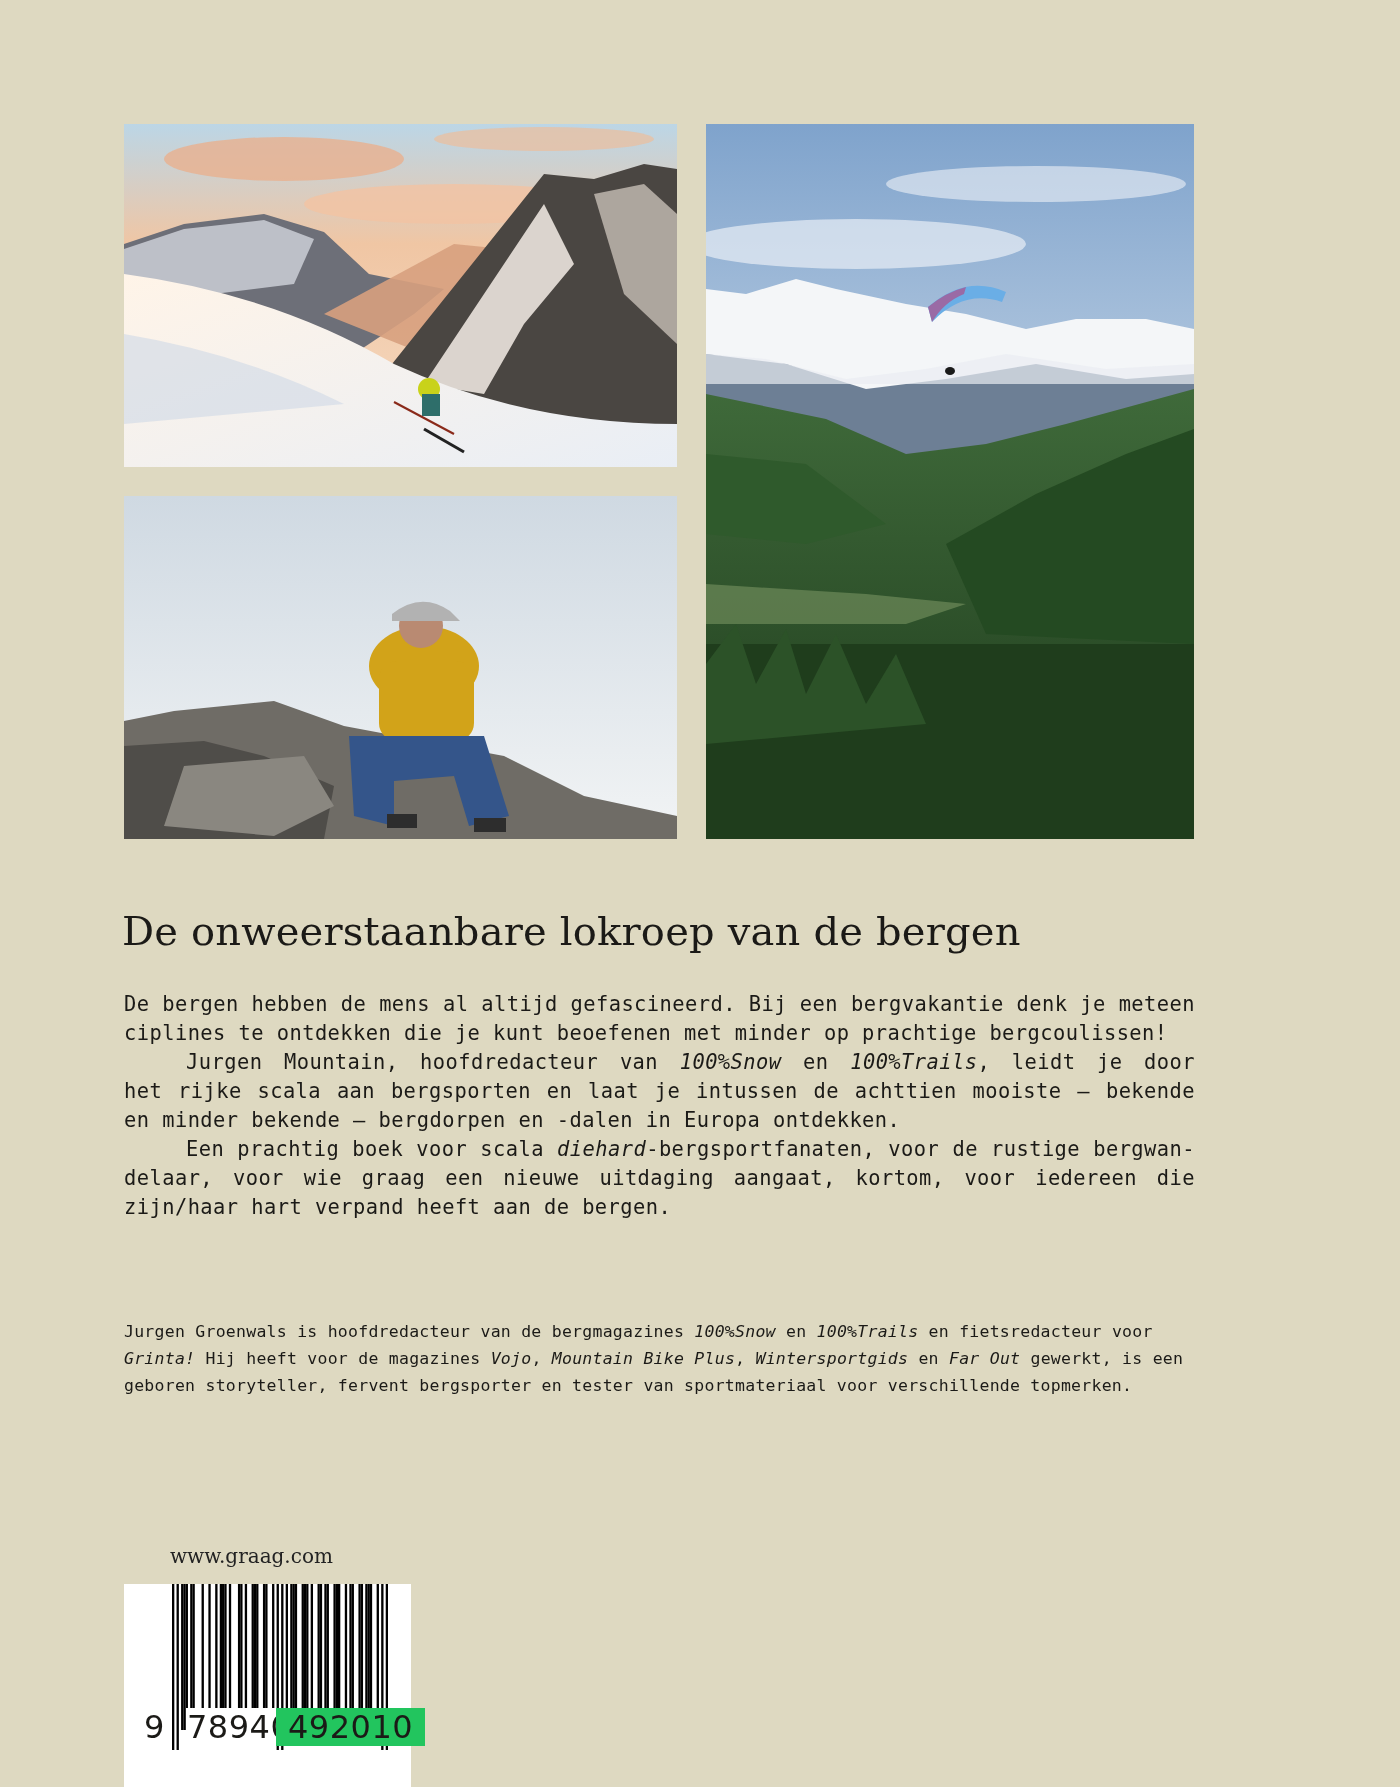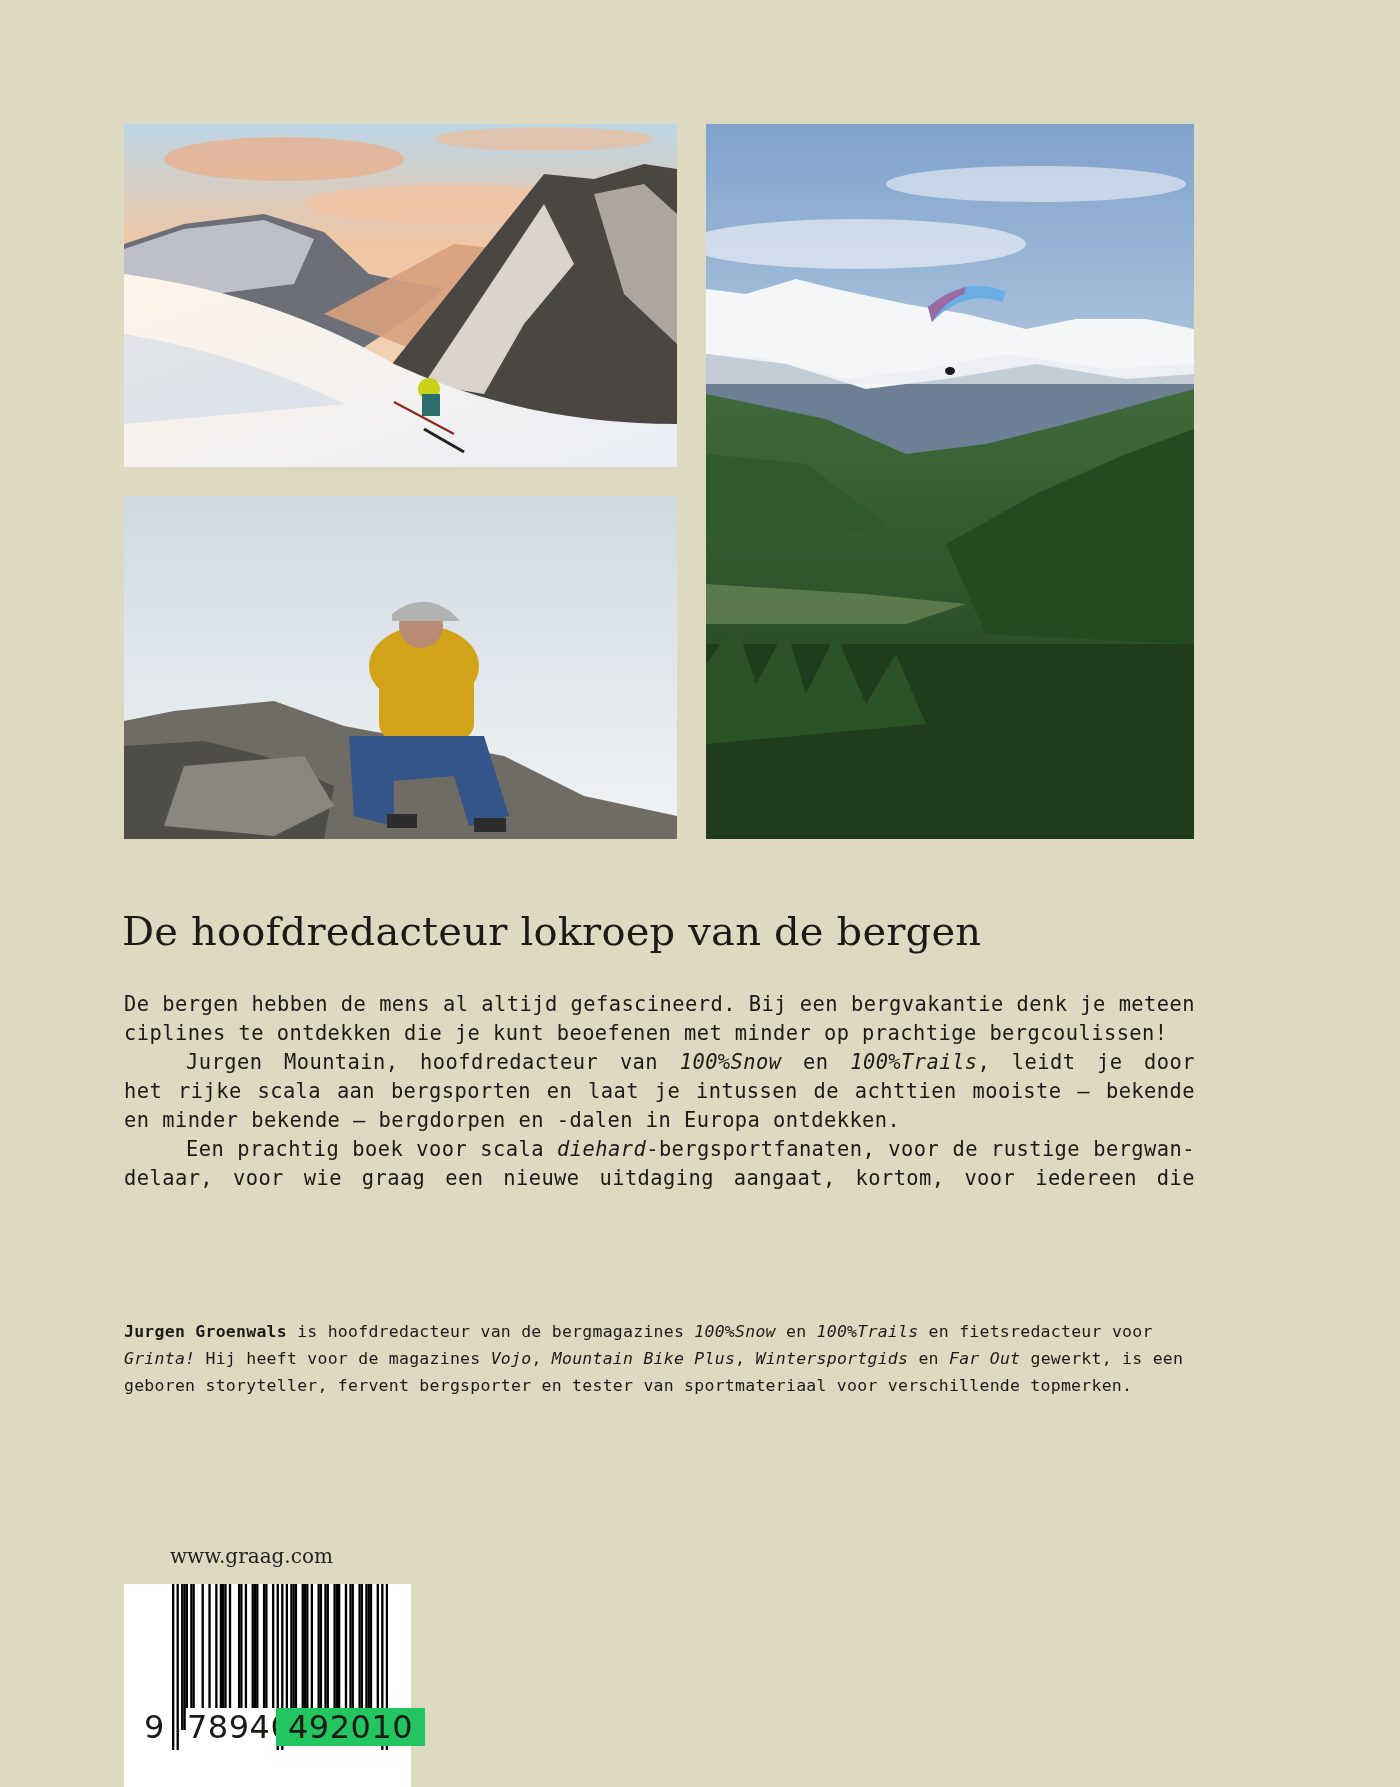--- a/index.html
+++ b/index.html
@@ -25,21 +25,21 @@
     position:absolute; left:124px; top:990px; width:1071px;
     font-size:20.4px; line-height:29px; letter-spacing:0.45px;
     text-align:justify; margin:0;
   }
   .line { display:block; text-align:justify; text-align-last:justify; white-space:nowrap; }
   .line.last { text-align-last:left; }
   .bio {
     position:absolute; left:124px; top:1318px; width:1071px;
     font-size:16.5px; line-height:27px; letter-spacing:0.25px; margin:0;
   }
-  .bio b { font-weight:bold;margin-top:48px; }
+  .bio b { font-weight:normal;margin-top:48px; }
   i { font-style:italic; }
 
   .url {
     position:absolute; left:170px; top:1544px;
     font-family:"DejaVu Serif", "Liberation Serif", serif;
     font-size:20px; color:#222; white-space:nowrap;
   }
   .barcode-box {
     position:absolute; left:124px; top:1584px; width:287px; height:203px;
     background:#ffffff;
@@ -134,30 +134,31 @@
     <path d="M240 420 L330 370 L420 330 L488 305 L488 520 L280 510 Z" fill="#244a22"></path>
     <path d="M0 460 L160 470 L260 480 L200 500 L0 500 Z" fill="#6d8a5a" opacity="0.7"></path>
     <path d="M0 520 L488 520 L488 715 L0 715 Z" fill="#1f3d1c"></path>
     <path d="M0 540 L30 500 L50 560 L80 505 L100 570 L130 510 L160 580 L190 530 L220 600 L0 620 Z" fill="#2c5228"></path>
     <path d="M222 183 Q260 150 300 168 L296 178 Q258 165 226 198 Z" fill="#6aaee6"></path>
     <path d="M222 183 Q240 168 260 163 L258 170 Q238 178 226 198 Z" fill="#9a6aa5"></path>
     <ellipse cx="244" cy="247" rx="5" ry="4" fill="#1a1a1a"></ellipse>
   </svg>
 </div>
 
-<h1 class="title">De hoofdredacteur lokroep van de bergen</h1>
+<h1 class="title">De onweerstaanbare lokroep van de bergen</h1>
 
 <div class="blurb">
   <span class="line">De bergen hebben de mens al altijd gefascineerd. Bij een bergvakantie denk je meteen</span>
   <span class="line last">ciplines te ontdekken die je kunt beoefenen met minder op prachtige bergcoulissen!</span>
   <span class="line" style="padding-left:62px;"><span>Jurgen Mountain, hoofdredacteur van </span><i>100%Snow</i><span> en </span><i>100%Trails</i><span>, leidt je door</span></span>
   <span class="line">het rijke scala aan bergsporten en laat je intussen de achttien mooiste – bekende</span>
   <span class="line last">en minder bekende – bergdorpen en -dalen in Europa ontdekken.</span>
   <span class="line" style="padding-left:62px;"><span>Een prachtig boek voor scala </span><i>diehard</i><span>-bergsportfanaten, voor de rustige bergwan-</span></span>
   <span class="line">delaar, voor wie graag een nieuwe uitdaging aangaat, kortom, voor iedereen die</span>
+  <span class="line last">zijn/haar hart verpand heeft aan de bergen.</span>
 </div>
 
 <p class="bio"><b>Jurgen Groenwals</b><span> is hoofdredacteur van de bergmagazines </span><i>100%Snow</i><span> en </span><i>100%Trails</i><span> en fietsredacteur voor </span><i>Grinta!</i><span> Hij heeft voor de magazines </span><i>Vojo</i><span>, </span><i>Mountain Bike Plus</i><span>, </span><i>Wintersportgids</i><span> en </span><i>Far Out</i><span> gewerkt, is een geboren storyteller, fervent bergsporter en tester van sportmateriaal voor verschillende topmerken.</span></p>
 
 <div class="url">www.graag.com</div>
 
 <div class="barcode-box">
   <svg class="barcode-bars" id="barcode-svg" viewBox="0 0 216 166" preserveAspectRatio="none">
       <rect x="0.000" y="0" width="2.324" height="166" fill="#000"></rect>
       <rect x="4.547" y="0" width="2.324" height="166" fill="#000"></rect>

